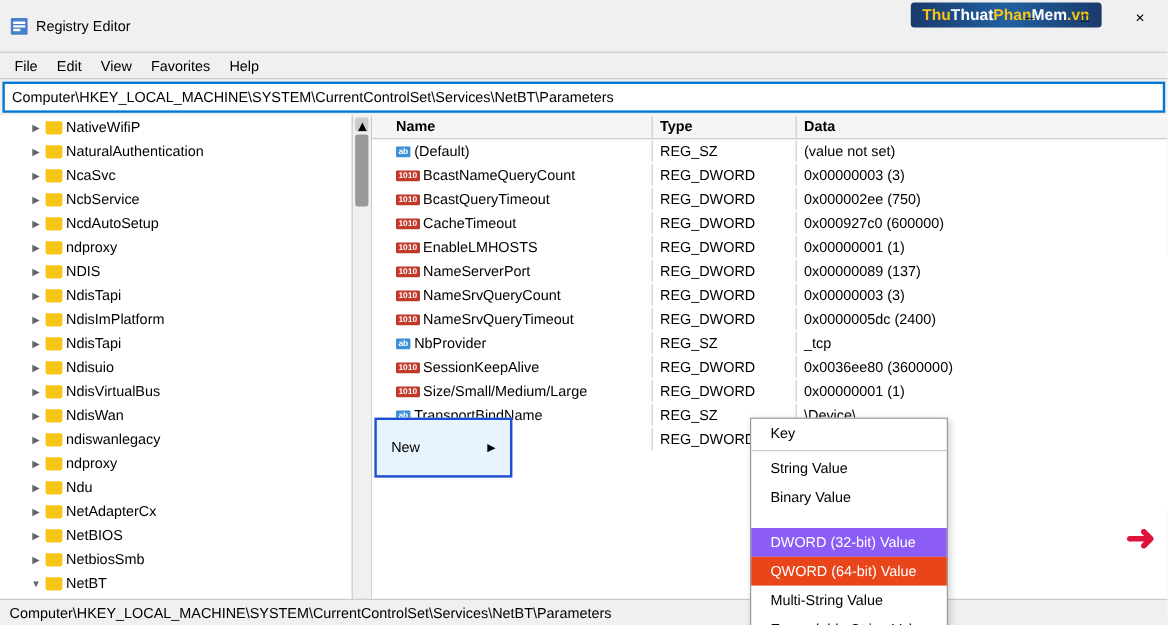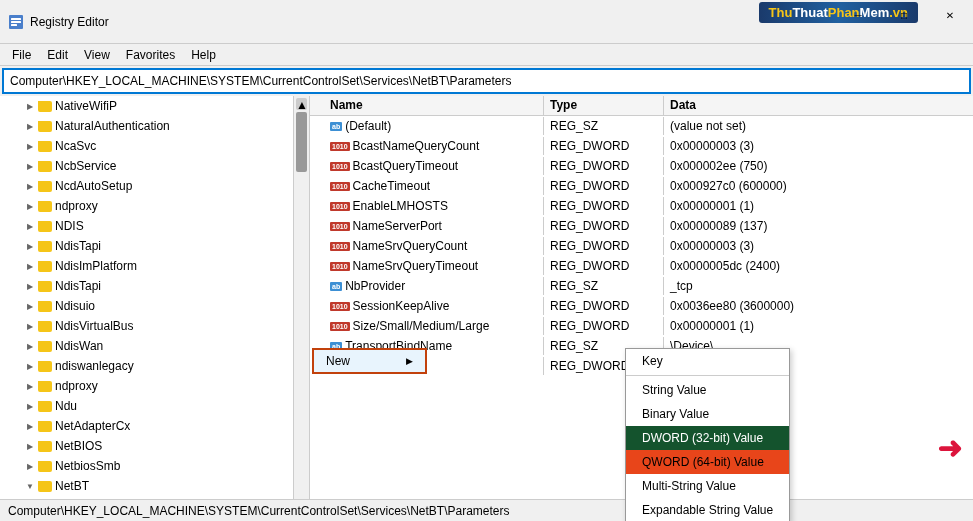--- a/index.html
+++ b/index.html
@@ -186,22 +186,22 @@
       border: 1px solid #999;
       box-shadow: 2px 2px 6px rgba(0,0,0,0.2);
       z-index: 100;
       min-width: 160px;
     }
     .sub-item {
       padding: 5px 16px;
       font-size: 12px;
       cursor: pointer;
     }
-    .sub-item.highlighted-red { background: #14532d; color: white; }
-    .sub-item.highlighted-orange { background: #e8451a; color: #000000; }
+    .sub-item.highlighted-red { background: #8b5cf6; color: white; margin-top: 14px; }
+    .sub-item.highlighted-orange { background: #e8451a; color: #ffffff; }
 
     
     .red-arrow {
       position: absolute;
       right: 10px;
       top: 430px;
       font-size: 30px;
       color: #dc143c;
       font-weight: bold;
     }
@@ -493,21 +493,21 @@
         <span>UseNewSmb</span>
       </div>
       <div class="col-type">REG_DWORD</div>
       <div class="col-data">0x00000001 (1)</div>
     </div>
   </div>
 </div>
 
 <div style="position:absolute;top:348px;left:312px;z-index:98;">
 
-  <div style="background:#e8f4fd;border:2px solid #c2410c;display:flex;align-items:center;justify-content:space-between;padding:4px 12px;min-width:115px;font-size:12px;cursor:pointer;">
+  <div style="background:#e8f4fd;border:2px solid #1d4ed8;display:flex;align-items:center;justify-content:space-between;padding:16px 12px;min-width:115px;font-size:12px;cursor:pointer;">
     <span>New</span>
     <span style="font-size:9px;">▶</span>
   </div>
 </div>
 
 <div class="submenu-panel">
   <div class="sub-item">Key</div>
   <div style="height:1px;background:#ccc;margin:2px 0;"></div>
   <div class="sub-item">String Value</div>
   <div class="sub-item">Binary Value</div>

